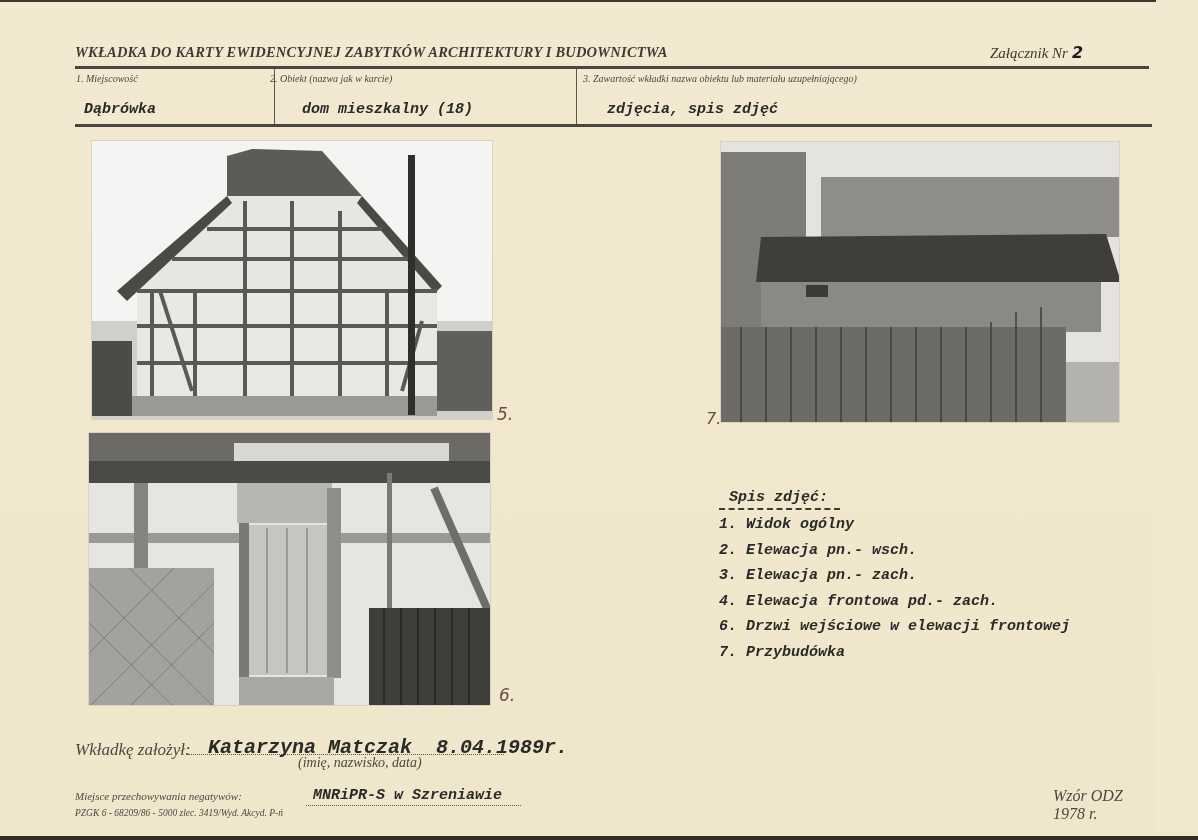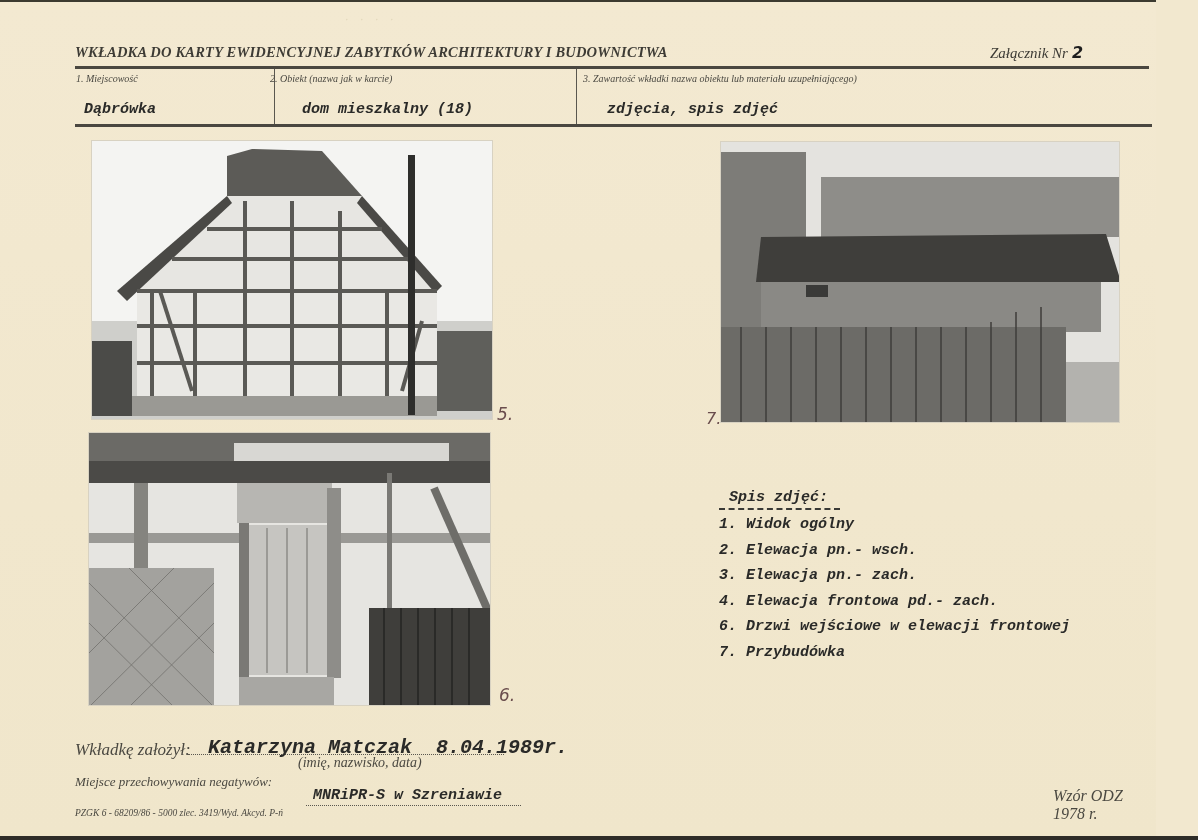--- a/index.html
+++ b/index.html
@@ -79,22 +79,22 @@
   .author-value {
     position: absolute; left: 208px; top: 734px;
     font-family: "Liberation Mono", monospace; font-weight: bold; font-size: 20px; color: #2a2a28;
     white-space: pre;
   }
   .author-hint {
     position: absolute; left: 298px; top: 753px;
     font-family: "Liberation Serif", serif; font-size: 14px; color: #4a4841;
   }
   .neg-label {
-    position: absolute; left: 75px; top: 772px;
-    font-family: "Liberation Serif", serif; font-size: 13px; color: #4a4841;
+    position: absolute; left: 75px; top: 788px;
+    font-family: "Liberation Serif", serif; font-size: 11px; color: #4a4841;
   }
   .neg-line {
     position: absolute; left: 306px; top: 803px; width: 215px; border-bottom: 1px dotted #5a574f;
   }
   .neg-value {
     position: absolute; left: 313px; top: 785px;
     font-family: "Liberation Mono", monospace; font-weight: bold; font-size: 15px; color: #2a2a28;
     white-space: pre;
   }
   .printer {

